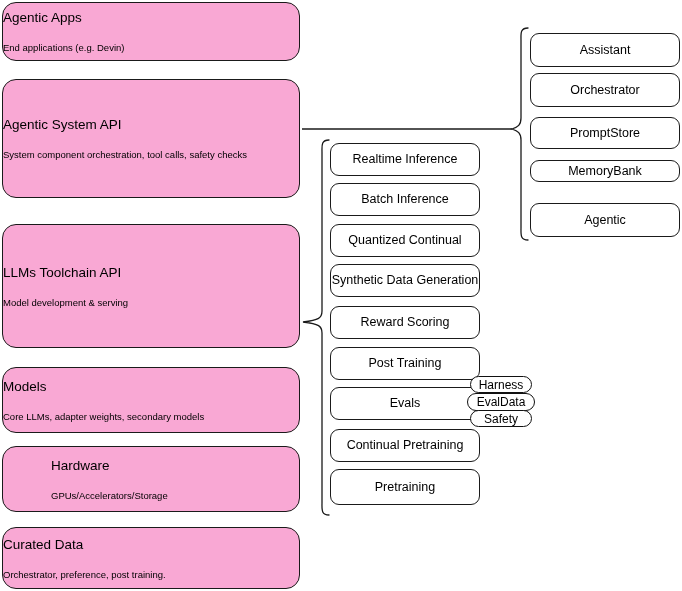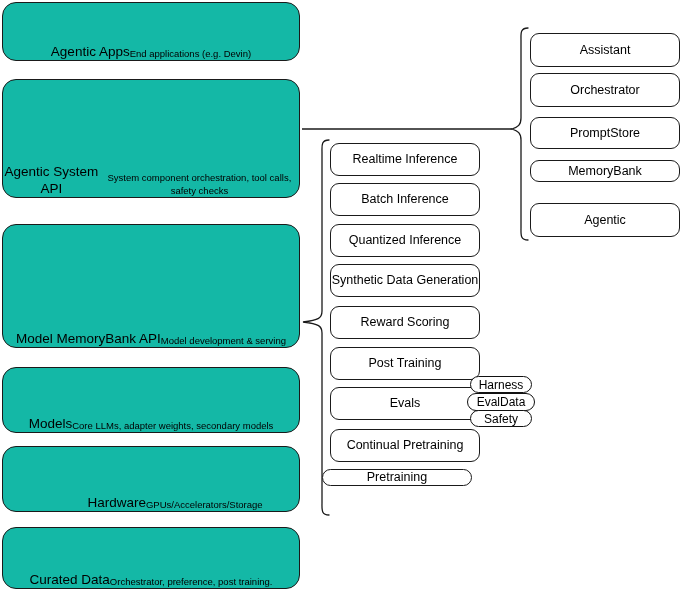--- a/index.html
+++ b/index.html
@@ -16,24 +16,24 @@
     width: 682px;
     height: 591px;
     overflow: hidden;
     background: #ffffff;
   }
   .stack-box {
     position: absolute;
     box-sizing: border-box;
     border: 1.4px solid #1a1a1a;
     border-radius: 14px;
-    background: #14b8a6;
+    background: #f9a8d4;
     display: flex;
-    flex-direction: row;
-    align-items: flex-end;
+    flex-direction: column;
+    align-items: flex-start;
     justify-content: center;
     text-align: center;
   }
   .stack-box .title {
     font-size: 13.5px;
     line-height: 17px;
     color: #000000;
   }
   .stack-box .subtitle {
     font-size: 9.5px;
@@ -111,48 +111,48 @@
     <div class="title">Agentic Apps</div>
     <div class="subtitle">End applications (e.g. Devin)</div>
   </div>
 
   <div class="stack-box" style="left:2px; top:79px; width:298px; height:119px;">
     <div class="title">Agentic System API</div>
     <div class="subtitle">System component orchestration, tool calls, safety checks</div>
   </div>
 
   <div class="stack-box" style="left:2px; top:224px; width:298px; height:124px;">
-    <div class="title">Model MemoryBank API</div>
+    <div class="title">LLMs Toolchain API</div>
     <div class="subtitle">Model development &amp; serving</div>
   </div>
 
   <div class="stack-box" style="left:2px; top:367px; width:298px; height:66px;">
     <div class="title">Models</div>
     <div class="subtitle">Core LLMs, adapter weights, secondary models</div>
   </div>
 
   <div class="stack-box" style="left:2px; top:446px; width:298px; height:66px;padding-left:48px;">
     <div class="title">Hardware</div>
     <div class="subtitle">GPUs/Accelerators/Storage</div>
   </div>
 
   <div class="stack-box" style="left:2px; top:527px; width:298px; height:62px;">
     <div class="title">Curated Data</div>
     <div class="subtitle">Orchestrator, preference, post training.</div>
   </div>
 
   <div class="pill-box" style="left:330px; top:143px; width:150px; height:33px;">Realtime Inference</div>
   <div class="pill-box" style="left:330px; top:183px; width:150px; height:33px;">Batch Inference</div>
-  <div class="pill-box" style="left:330px; top:224px; width:150px; height:33px;">Quantized Inference</div>
+  <div class="pill-box" style="left:330px; top:224px; width:150px; height:33px;">Quantized Continual</div>
   <div class="pill-box" style="left:330px; top:264px; width:150px; height:33px;">Synthetic Data Generation</div>
   <div class="pill-box" style="left:330px; top:306px; width:150px; height:33px;">Reward Scoring</div>
   <div class="pill-box" style="left:330px; top:347px; width:150px; height:33px;">Post Training</div>
   <div class="pill-box" style="left:330px; top:387px; width:150px; height:33px;">Evals</div>
   <div class="pill-box" style="left:330px; top:429px; width:150px; height:33px;">Continual Pretraining</div>
-  <div class="pill-box" style="left:322px; top:469px; width:150px; height:17px;">Pretraining</div>
+  <div class="pill-box" style="left:330px; top:469px; width:150px; height:36px;">Pretraining</div>
 
   <div class="badge" style="left:470px; top:376px; width:62px; height:17px;">Harness</div>
   <div class="badge" style="left:467px; top:393px; width:68px; height:18px;">EvalData</div>
   <div class="badge" style="left:470px; top:410px; width:62px; height:17px;">Safety</div>
 
   <div class="pill-box" style="left:530px; top:33px; width:150px; height:34px;">Assistant</div>
   <div class="pill-box" style="left:530px; top:73px; width:150px; height:34px;">Orchestrator</div>
   <div class="pill-box" style="left:530px; top:117px; width:150px; height:32px;">PromptStore</div>
   <div class="pill-box" style="left:530px; top:160px; width:150px; height:22px;">MemoryBank</div>
   <div class="pill-box" style="left:530px; top:203px; width:150px; height:34px;">Agentic</div>

